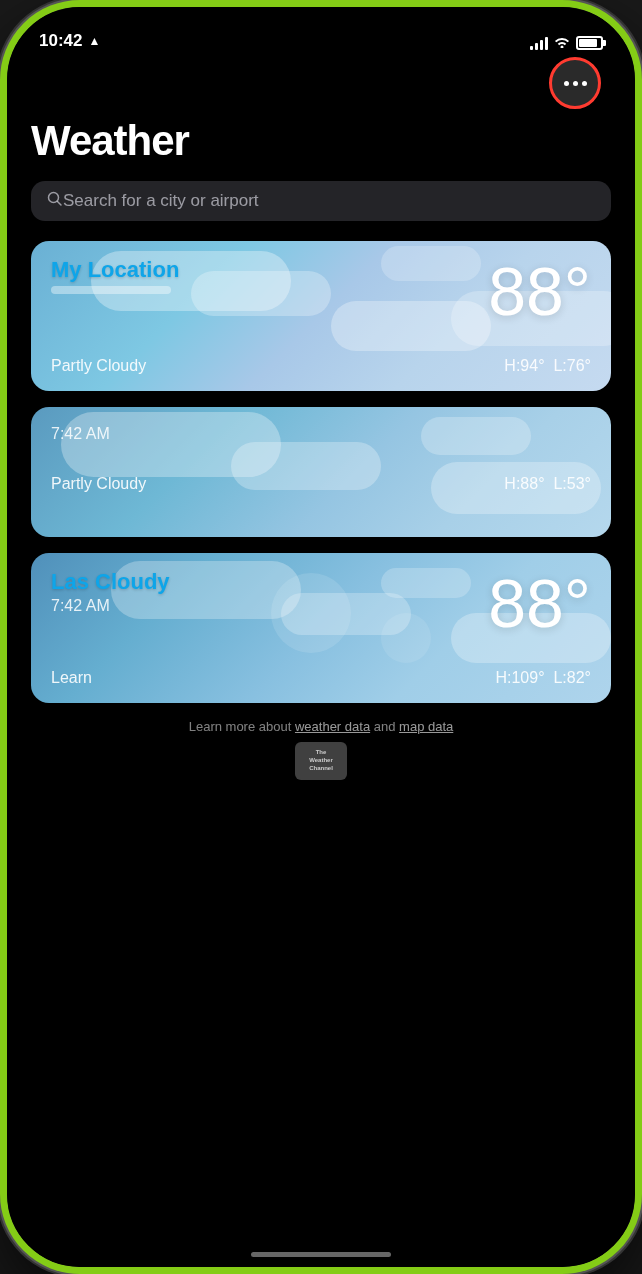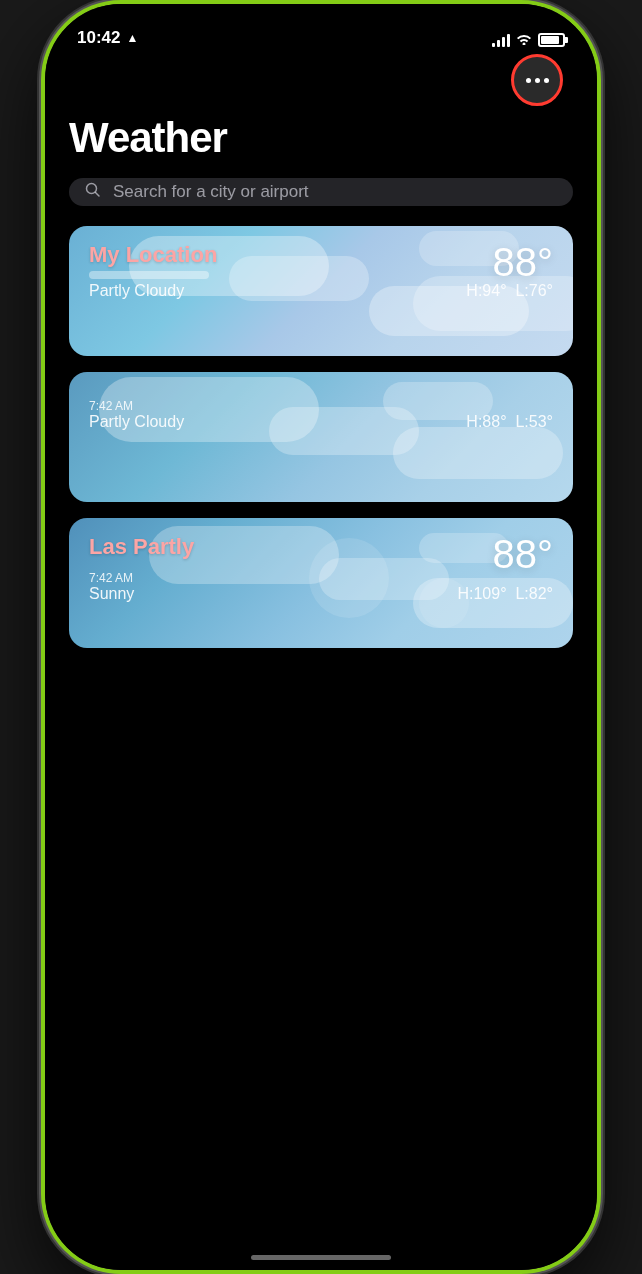--- a/index.html
+++ b/index.html
@@ -7,25 +7,25 @@
     body {
       background: #1a1a1a;
       display: flex;
       justify-content: center;
       align-items: center;
       min-height: 100vh;
       font-family: -apple-system, 'SF Pro Display', 'Helvetica Neue', Arial, sans-serif;
     }
 
     .phone-shell {
-      width: 560px;
+      width: 642px;
       height: 1274px;
       background: #1c1c1e;
       border-radius: 80px;
-      border: 4px solid #84cc16;
+      border: 7px solid #84cc16;
       box-shadow:
         0 0 0 2px #555,
         0 0 0 4px #333,
         inset 0 0 20px rgba(0,0,0,0.5),
         0 30px 80px rgba(0,0,0,0.8);
       position: relative;
       overflow: hidden;
     }
 
     
@@ -186,24 +186,24 @@
       font-size: 42px;
       font-weight: 800;
       color: #fff;
       margin-bottom: 16px;
       letter-spacing: -1px;
     }
 
     .search-bar {
       background: rgba(60, 60, 67, 0.6);
       border-radius: 14px;
-      padding: 4px 16px;
-      display: flex;
-      align-items: center;
-      gap: 12px;
+      padding: 10px 16px;
+      display: flex;
+      align-items: center;
+      gap: 0;
       margin-bottom: 20px;
     }
 
     .search-icon-svg {
       color: rgba(235, 235, 245, 0.6);
       font-size: 16px;
     }
 
     .search-placeholder {
       color: rgba(235, 235, 245, 0.6);
@@ -248,52 +248,53 @@
       align-items: flex-start;
     }
 
     .card-left {
       flex: 1;
     }
 
     .card-location {
       font-size: 22px;
       font-weight: 700;
-      color: #fca5a5;
+      color: #0ea5e9;
       text-shadow: 0 1px 3px rgba(0,0,0,0.2);
     }
 
     .card-time {
-      font-size: 12px;
+      font-size: 16px;
       color: rgba(255,255,255,0.85);
-      margin-top: 11px;
+      margin-top: 2px;
     }
 
     .card-sublocation {
       font-size: 13px;
       color: rgba(255,255,255,0.7);
       margin-top: 3px;
       width: 120px;
       height: 8px;
       background: rgba(255,255,255,0.4);
       border-radius: 4px;
     }
 
     .card-temp {
-      font-size: 40px;
+      font-size: 68px;
       font-weight: 200;
       color: #fff;
       text-shadow: 0 2px 8px rgba(0,0,0,0.15);
       line-height: 1;
     }
 
     .card-bottom {
       display: flex;
       justify-content: space-between;
       align-items: flex-end;
+      margin-top: 32px;
     }
 
     .card-condition {
       font-size: 16px;
       color: rgba(255,255,255,0.9);
       font-weight: 500;
     }
 
     .card-hi-lo {
       font-size: 16px;
@@ -458,33 +459,48 @@
           <div class="cloud" style="width:130px;height:42px;top:40px;left:250px;opacity:0.45;"></div>
           <div class="cloud" style="width:160px;height:50px;top:60px;right:0;opacity:0.5;"></div>
           <div class="cloud" style="width:90px;height:30px;top:15px;left:350px;opacity:0.4;"></div>
 
           <div style="position:absolute;width:80px;height:80px;border-radius:50%;background:rgba(255,255,255,0.12);top:20px;left:240px;"></div>
           <div style="position:absolute;width:50px;height:50px;border-radius:50%;background:rgba(255,255,255,0.1);top:60px;left:350px;"></div>
         </div>
         <div class="card-content">
           <div class="card-top">
             <div class="card-left">
-              <div class="card-location">Las Partly</div>
+              <div class="card-location">Las Cloudy</div>
               <div class="card-time">7:42 AM</div>
             </div>
             <div class="card-temp">88°</div>
           </div>
           <div class="card-bottom">
-            <div class="card-condition">Sunny</div>
+            <div class="card-condition">Learn</div>
             <div class="card-hi-lo">
               <span>H:109°</span>&nbsp;
               <span>L:82°</span>
             </div>
           </div>
         </div>
       </div>
 
+      <div class="footer">
+        <p class="footer-text">
+          <span>Learn more about</span>
+          <a href="#">weather data</a>
+          <span>and</span>
+          <a href="#">map data</a>
+        </p>
+        <div class="weather-channel-logo">
+          <div class="weather-channel-text">
+            <span>The</span><br>
+            <span>Weather</span><br>
+            <span>Channel</span>
+          </div>
+        </div>
+      </div>
 
     </div>
 
     <div class="home-indicator"></div>
   </div>
 </div>
 
 </body></html>

